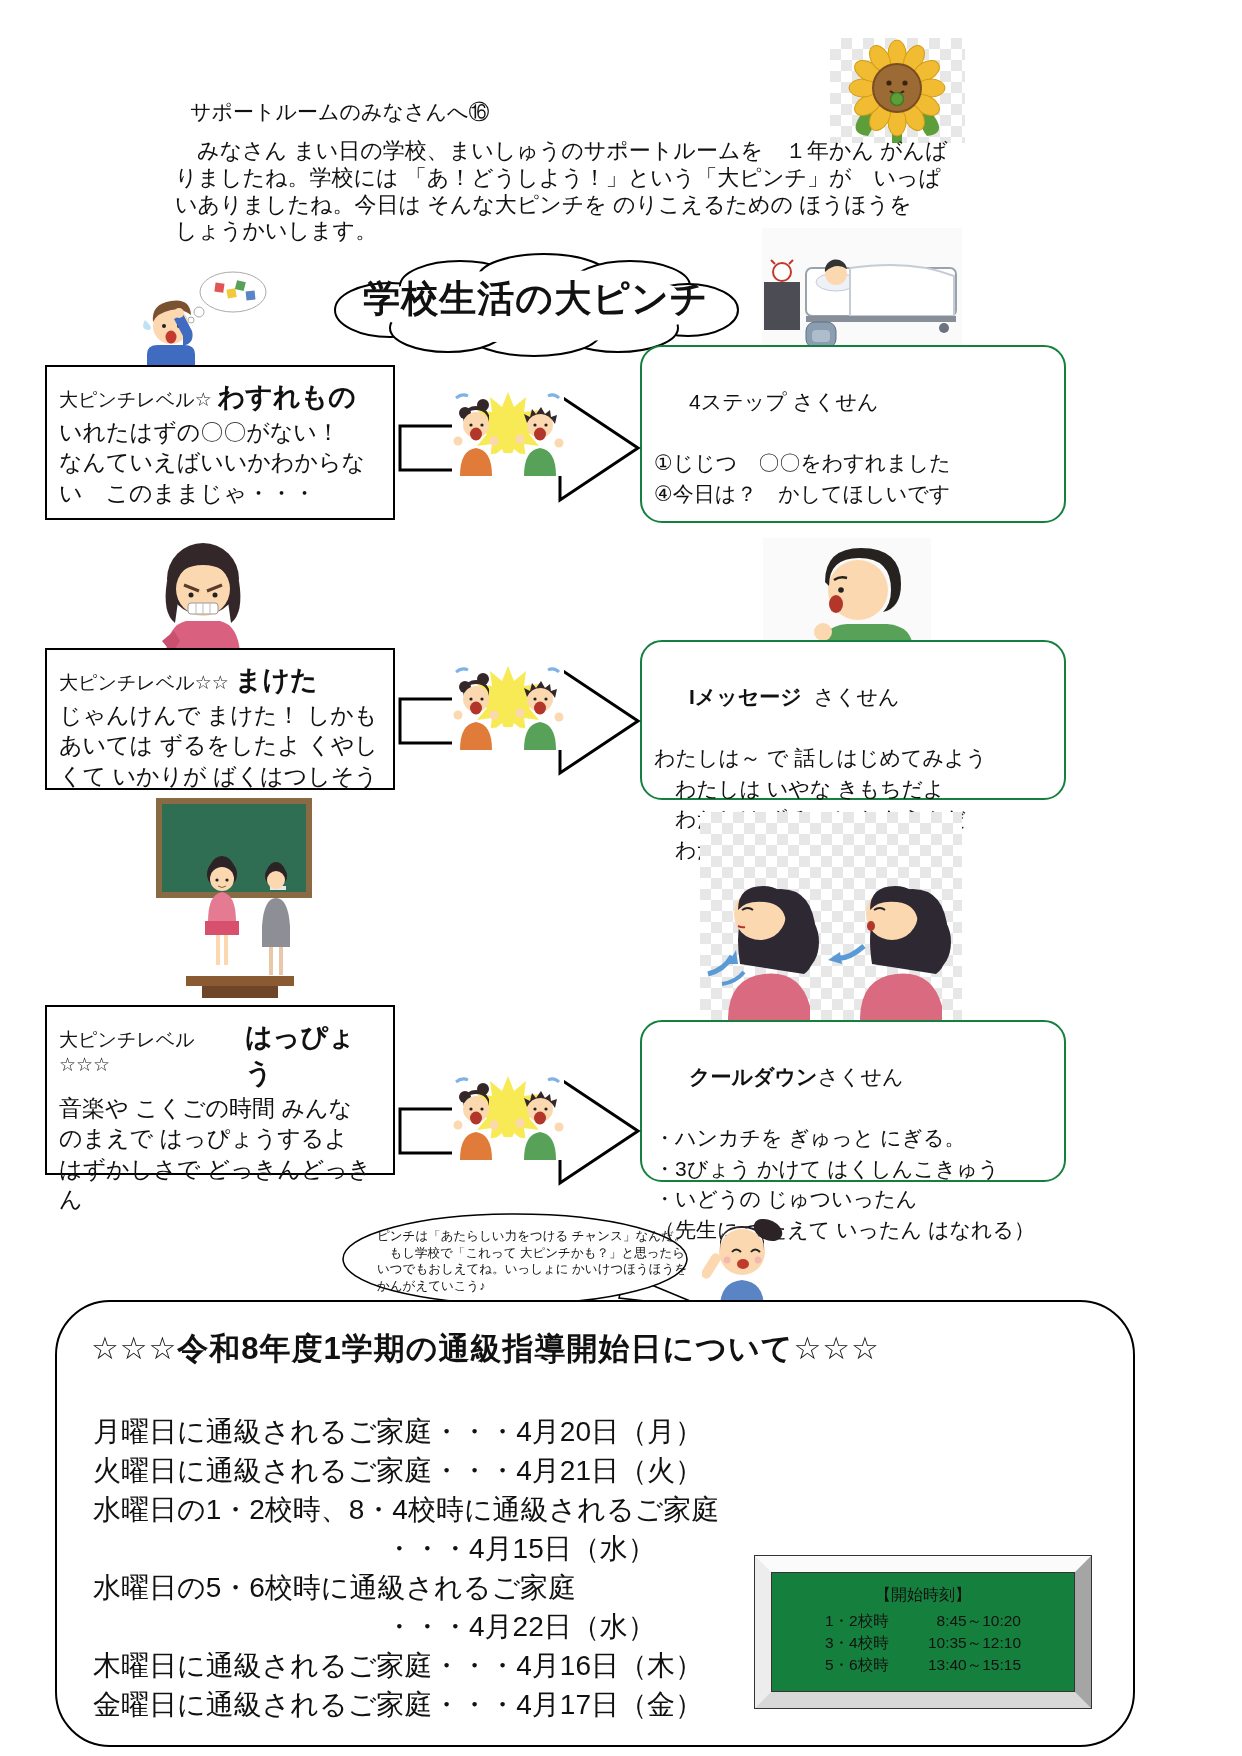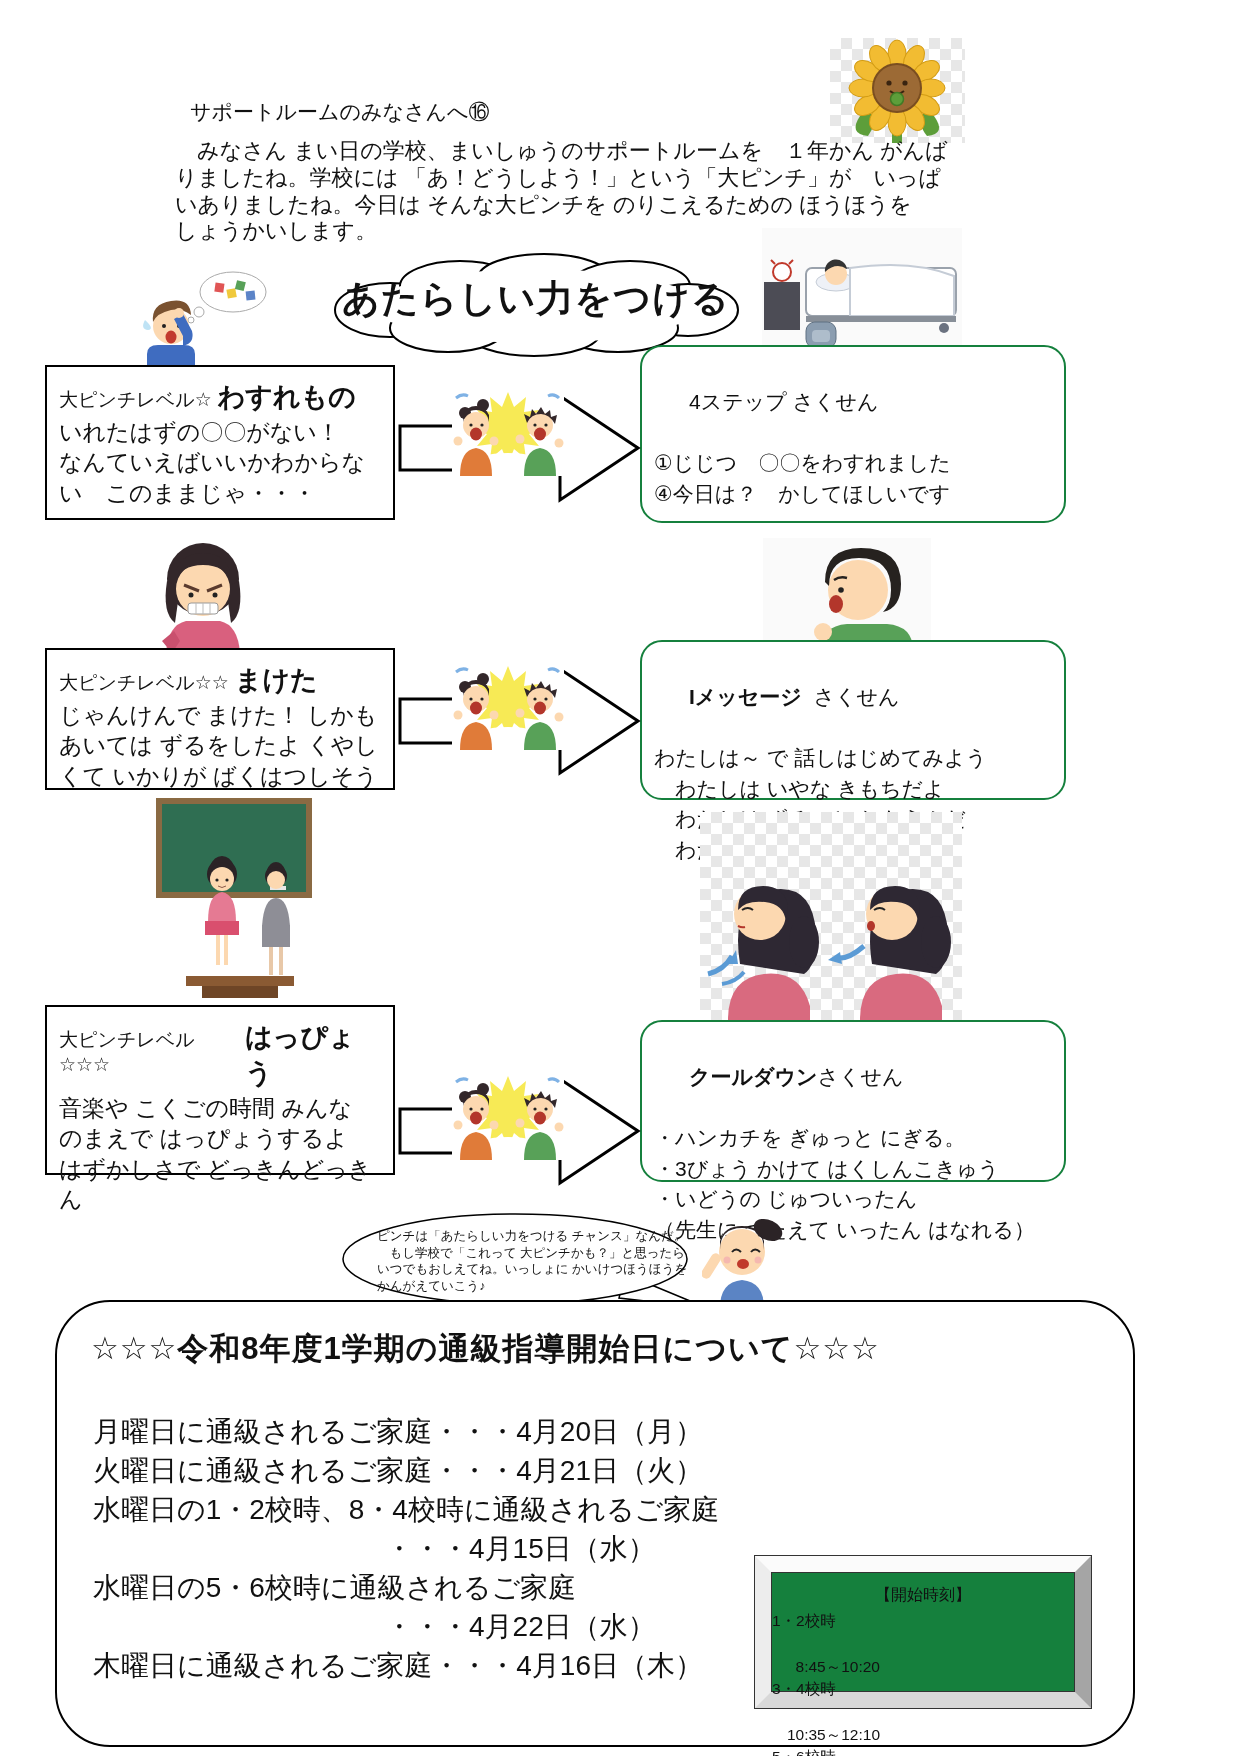--- a/index.html
+++ b/index.html
@@ -40,21 +40,21 @@
     box-sizing:border-box;background:#fff;}
   .notice-title{position:absolute;left:34px;top:26px;font-size:31px;font-weight:bold;letter-spacing:1px;}
   .notice-lines{position:absolute;left:36px;top:110px;}
   .nline{font-size:28px;line-height:39px;}
   .nline.indent{padding-left:292px;}
   
   .tframe{left:755px;top:1556px;width:336px;height:152px;box-sizing:border-box;
     border:16px solid;border-color:#fbfbfb #a5a5a5 #d8d8d8 #ededed;outline:1px solid #333;background:#15803d;}
   .tframe-inner{position:absolute;inset:0;border:1px solid #333;padding-top:12px;box-sizing:border-box;}
   .tf-title{text-align:center;font-size:16px;margin-bottom:4px;}
-  .tf-row{display:flex;justify-content:center;gap:24px;font-size:15.5px;line-height:22px;flex-direction:column;}
+  .tf-row{display:flex;justify-content:center;gap:12px;font-size:15.5px;line-height:22px;}
   .tf-period{width:76px;text-align:left;}
   .tf-time{width:108px;text-align:right;}
 </style>
 </head>
 <body>
 
 <div class="page">
 
   <div class="abs illus checker" style="left:830px;top:38px;width:135px;height:105px">
     <svg width="135" height="105" viewBox="0 0 135 105">
@@ -98,21 +98,21 @@
         <ellipse cx="142" cy="38" rx="60" ry="25"></ellipse>
         <ellipse cx="226" cy="30" rx="66" ry="24"></ellipse>
         <ellipse cx="312" cy="38" rx="60" ry="25"></ellipse>
         <ellipse cx="370" cy="62" rx="50" ry="26"></ellipse>
         <ellipse cx="300" cy="80" rx="60" ry="24"></ellipse>
         <ellipse cx="216" cy="85" rx="66" ry="23"></ellipse>
         <ellipse cx="130" cy="80" rx="58" ry="24"></ellipse>
       </g>
       <ellipse cx="219" cy="58" rx="162" ry="37" fill="#fff"></ellipse>
     </svg>
-    <div class="cloud-text">あたらしい力をつける</div>
+    <div class="cloud-text">学校生活の大ピンチ</div>
   </div>
 
   <div class="abs illus" style="left:133px;top:268px;width:135px;height:100px">
     <svg width="135" height="100" viewBox="0 0 135 100">
       <ellipse cx="100" cy="24" rx="33" ry="20" fill="#fff" stroke="#aaa"></ellipse>
       <circle cx="66" cy="44" r="5" fill="#fff" stroke="#aaa"></circle>
       <circle cx="58" cy="52" r="3" fill="#fff" stroke="#aaa"></circle>
       <rect x="82" y="15" width="9" height="9" fill="#e05555" transform="rotate(8 86 19)"></rect>
       <rect x="94" y="21" width="9" height="9" fill="#f0c93c" transform="rotate(-10 98 25)"></rect>
       <rect x="103" y="13" width="9" height="9" fill="#58a158" transform="rotate(14 107 17)"></rect>
@@ -416,20 +416,21 @@
   <div class="abs notice">
     <div class="notice-title">☆☆☆令和8年度1学期の通級指導開始日について☆☆☆</div>
     <div class="notice-lines">
       <div class="nline">月曜日に通級されるご家庭・・・4月20日（月）</div>
       <div class="nline">火曜日に通級されるご家庭・・・4月21日（火）</div>
       <div class="nline">水曜日の1・2校時、8・4校時に通級されるご家庭</div>
       <div class="nline indent">・・・4月15日（水）</div>
       <div class="nline">水曜日の5・6校時に通級されるご家庭</div>
       <div class="nline indent">・・・4月22日（水）</div>
       <div class="nline">木曜日に通級されるご家庭・・・4月16日（木）</div>
+      <div class="nline">金曜日に通級されるご家庭・・・4月17日（金）</div>
     </div>
   </div>
 
   <div class="abs tframe">
     <div class="tframe-inner">
       <div class="tf-title">【開始時刻】</div>
       <div class="tf-row">
         <span class="tf-period">1・2校時</span>
         <span class="tf-time">8:45～10:20</span>
       </div>

